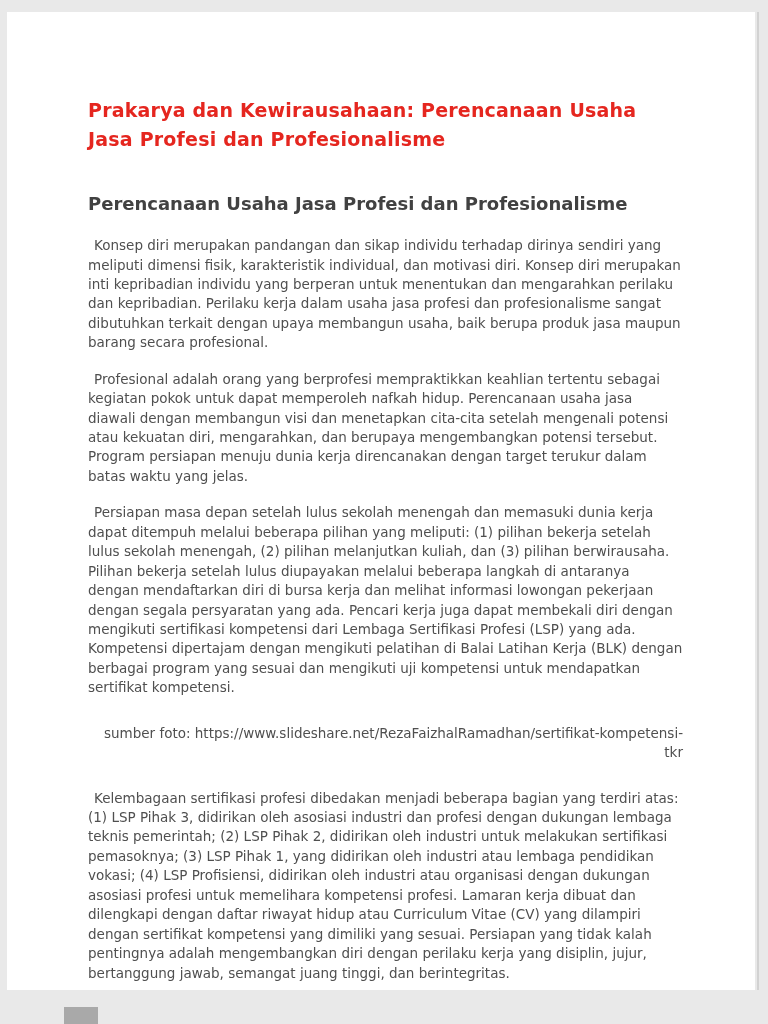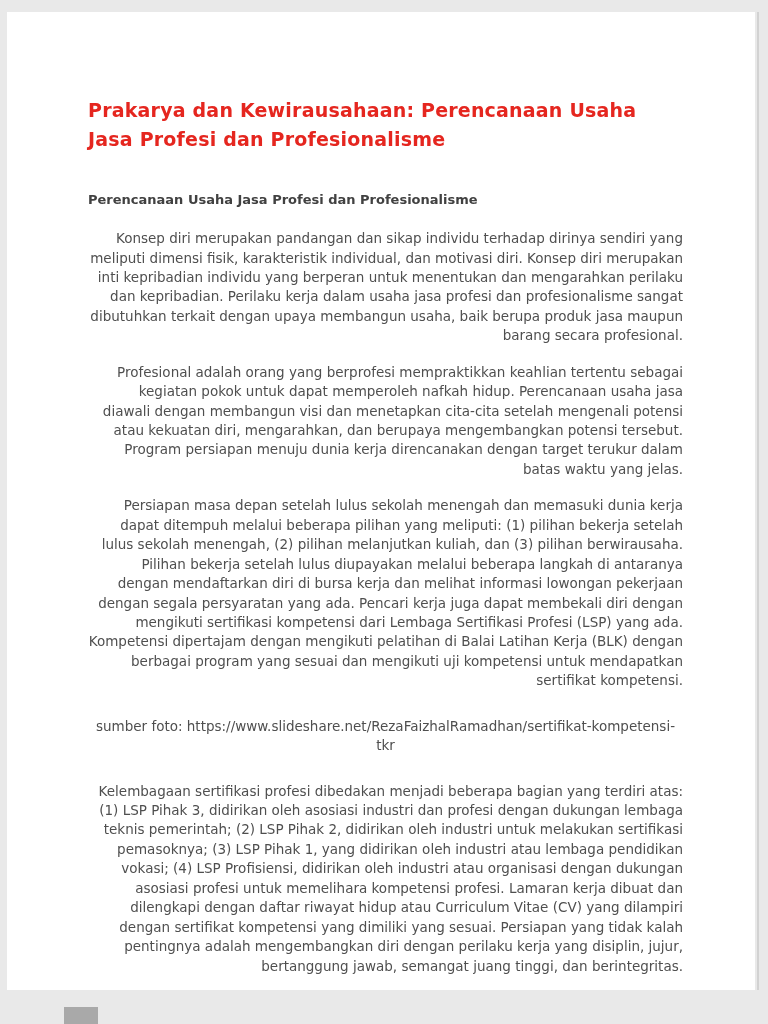--- a/index.html
+++ b/index.html
@@ -33,48 +33,48 @@
     color: #e5261f;
     font-size: 19px;
     font-weight: bold;
     line-height: 1.55;
     margin-bottom: 36px;
     letter-spacing: 0.2px;
   }
 
   .doc-subtitle {
     color: #414141;
-    font-size: 13px;
+    font-size: 18px;
     font-weight: bold;
     line-height: 1.4;
     margin-bottom: 20px;
   }
 
   .section-heading {
     color: #414141;
     font-size: 13.5px;
     font-weight: bold;
     line-height: 1.4;
     margin-bottom: 15px;
   }
 
   .para {
     color: #4f4f4f;
     font-size: 13.5px;
     line-height: 1.44;
     margin-bottom: 17px;
     text-indent: 0.45em;
-    text-align: right;
+    text-align: left;
   }
 
   .caption {
     color: #4f4f4f;
     font-size: 13.5px;
     line-height: 1.44;
-    text-align: center;
+    text-align: right;
     margin-top: 26px;
     margin-bottom: 26px;
   }
 
   .italic { }
 
   .next-page-edge {
     position: absolute;
     left: 64px;
     bottom: 0;

